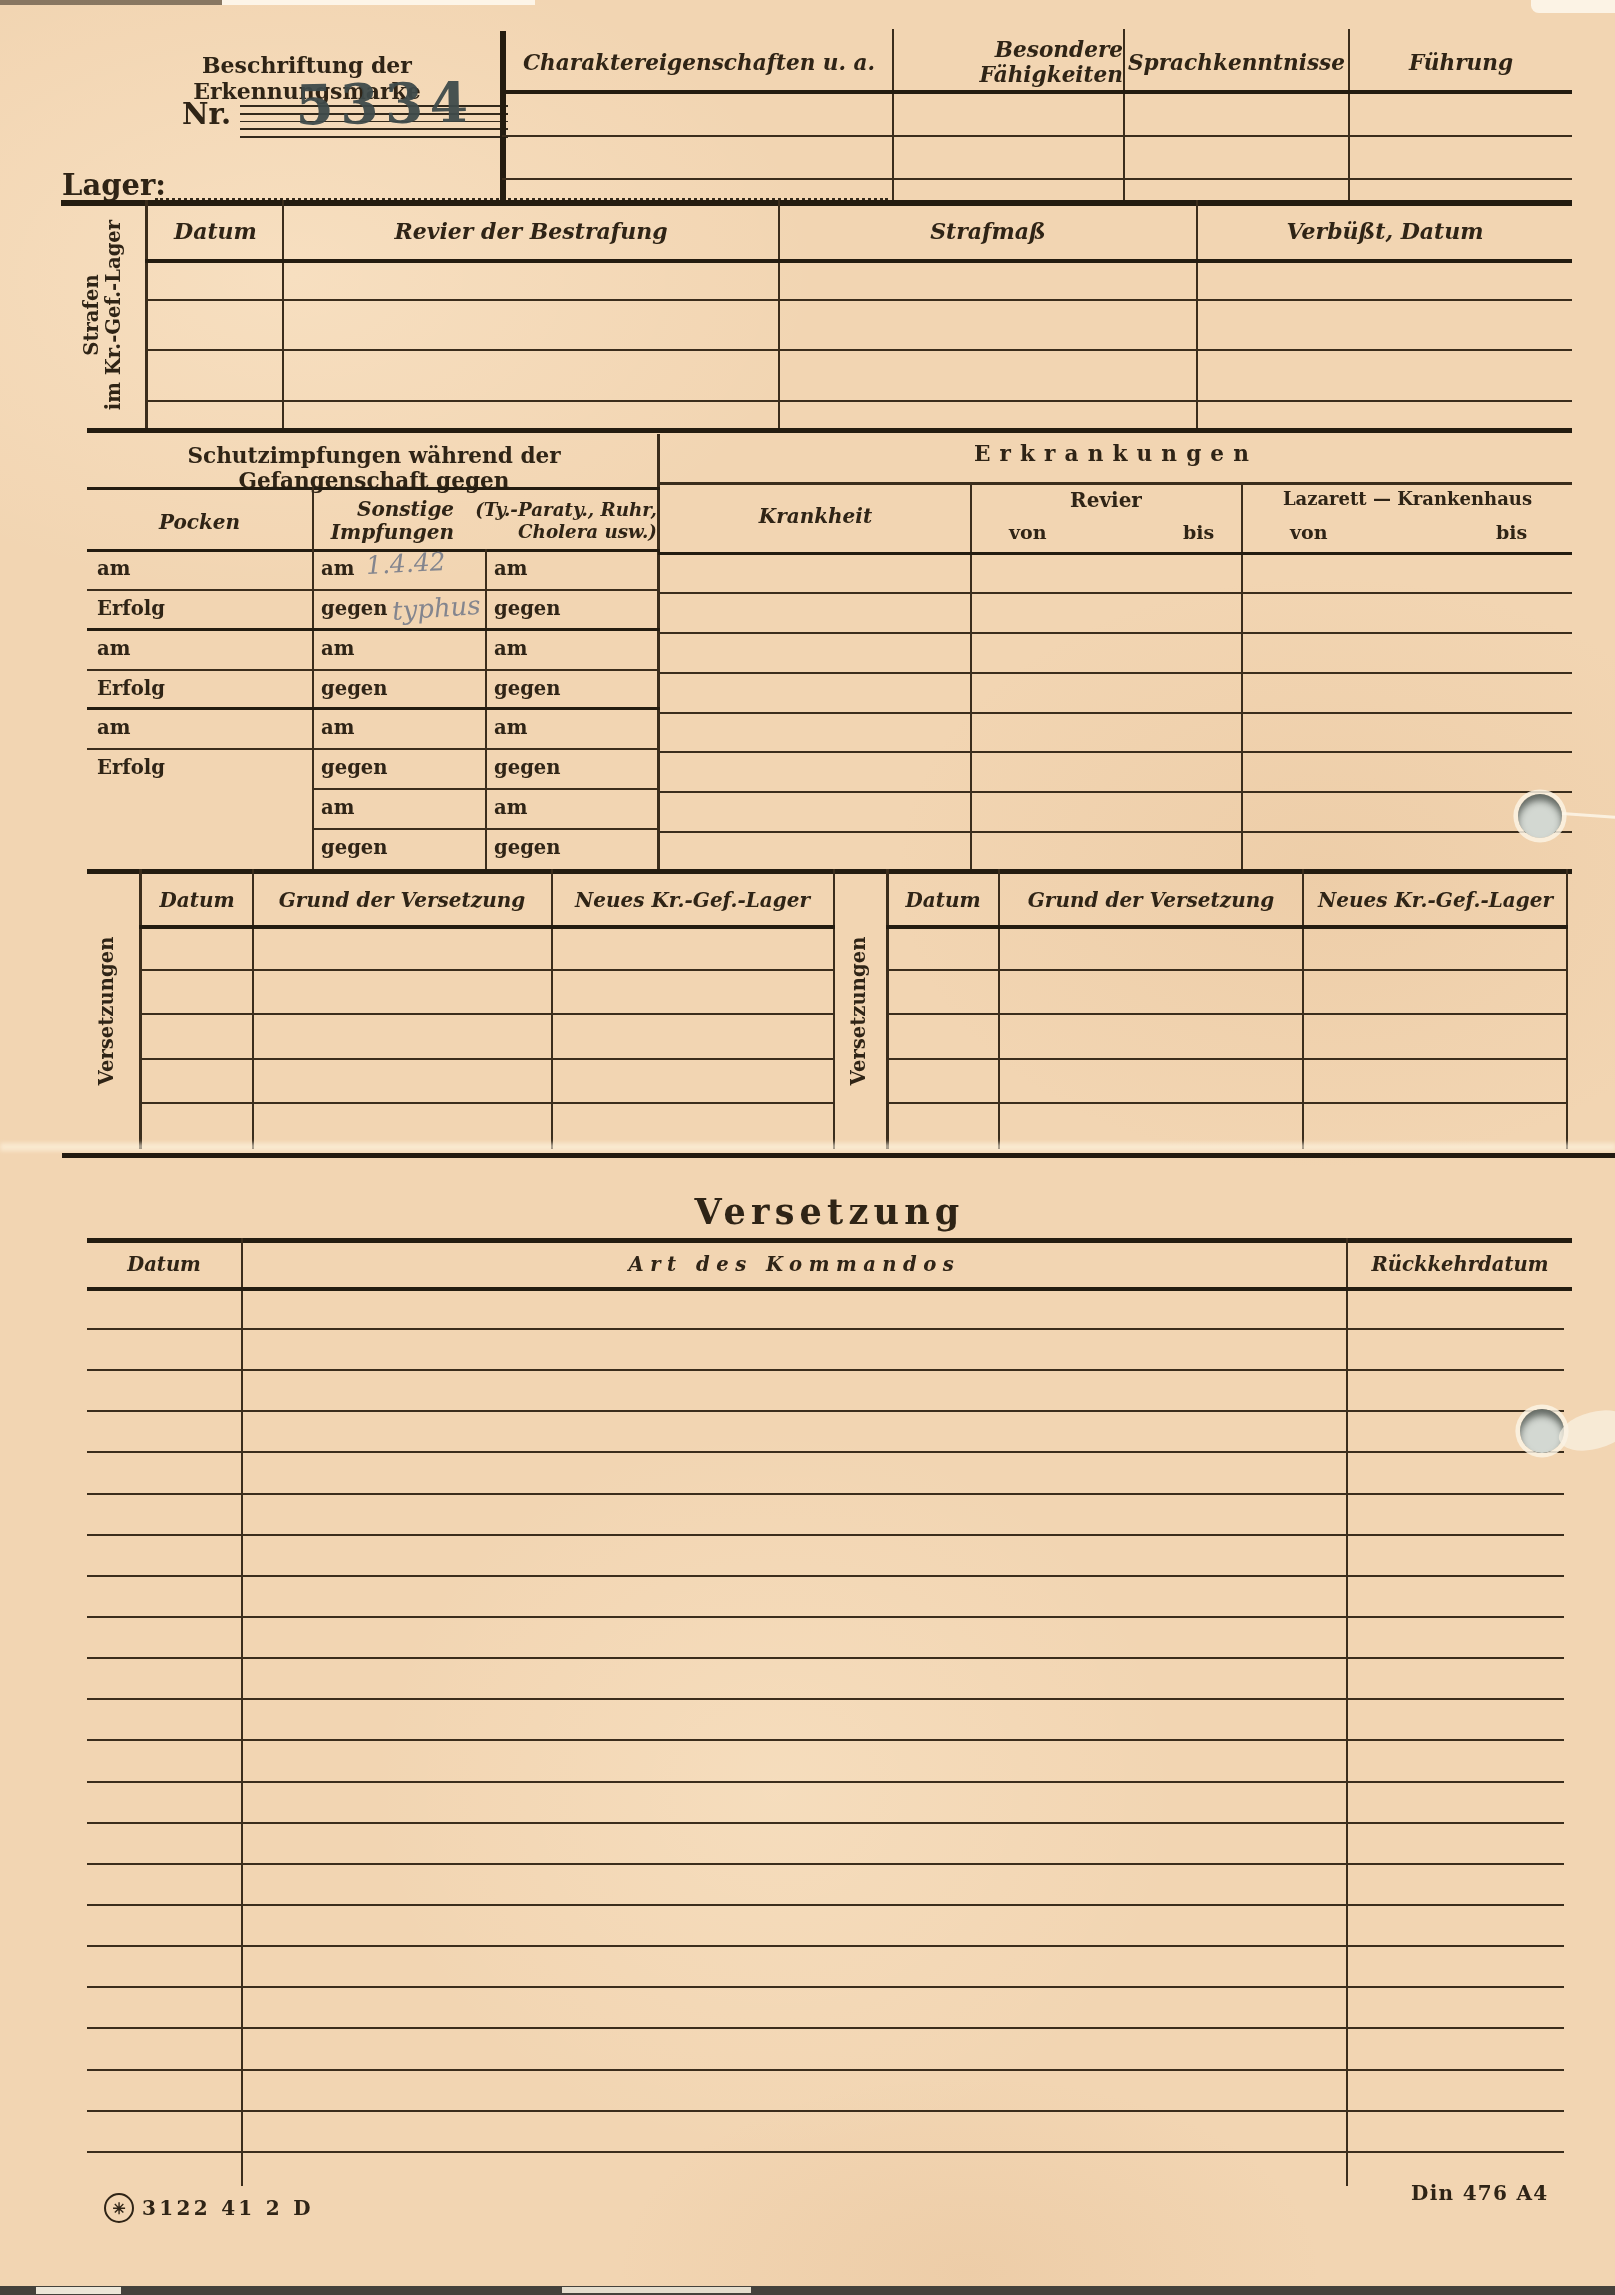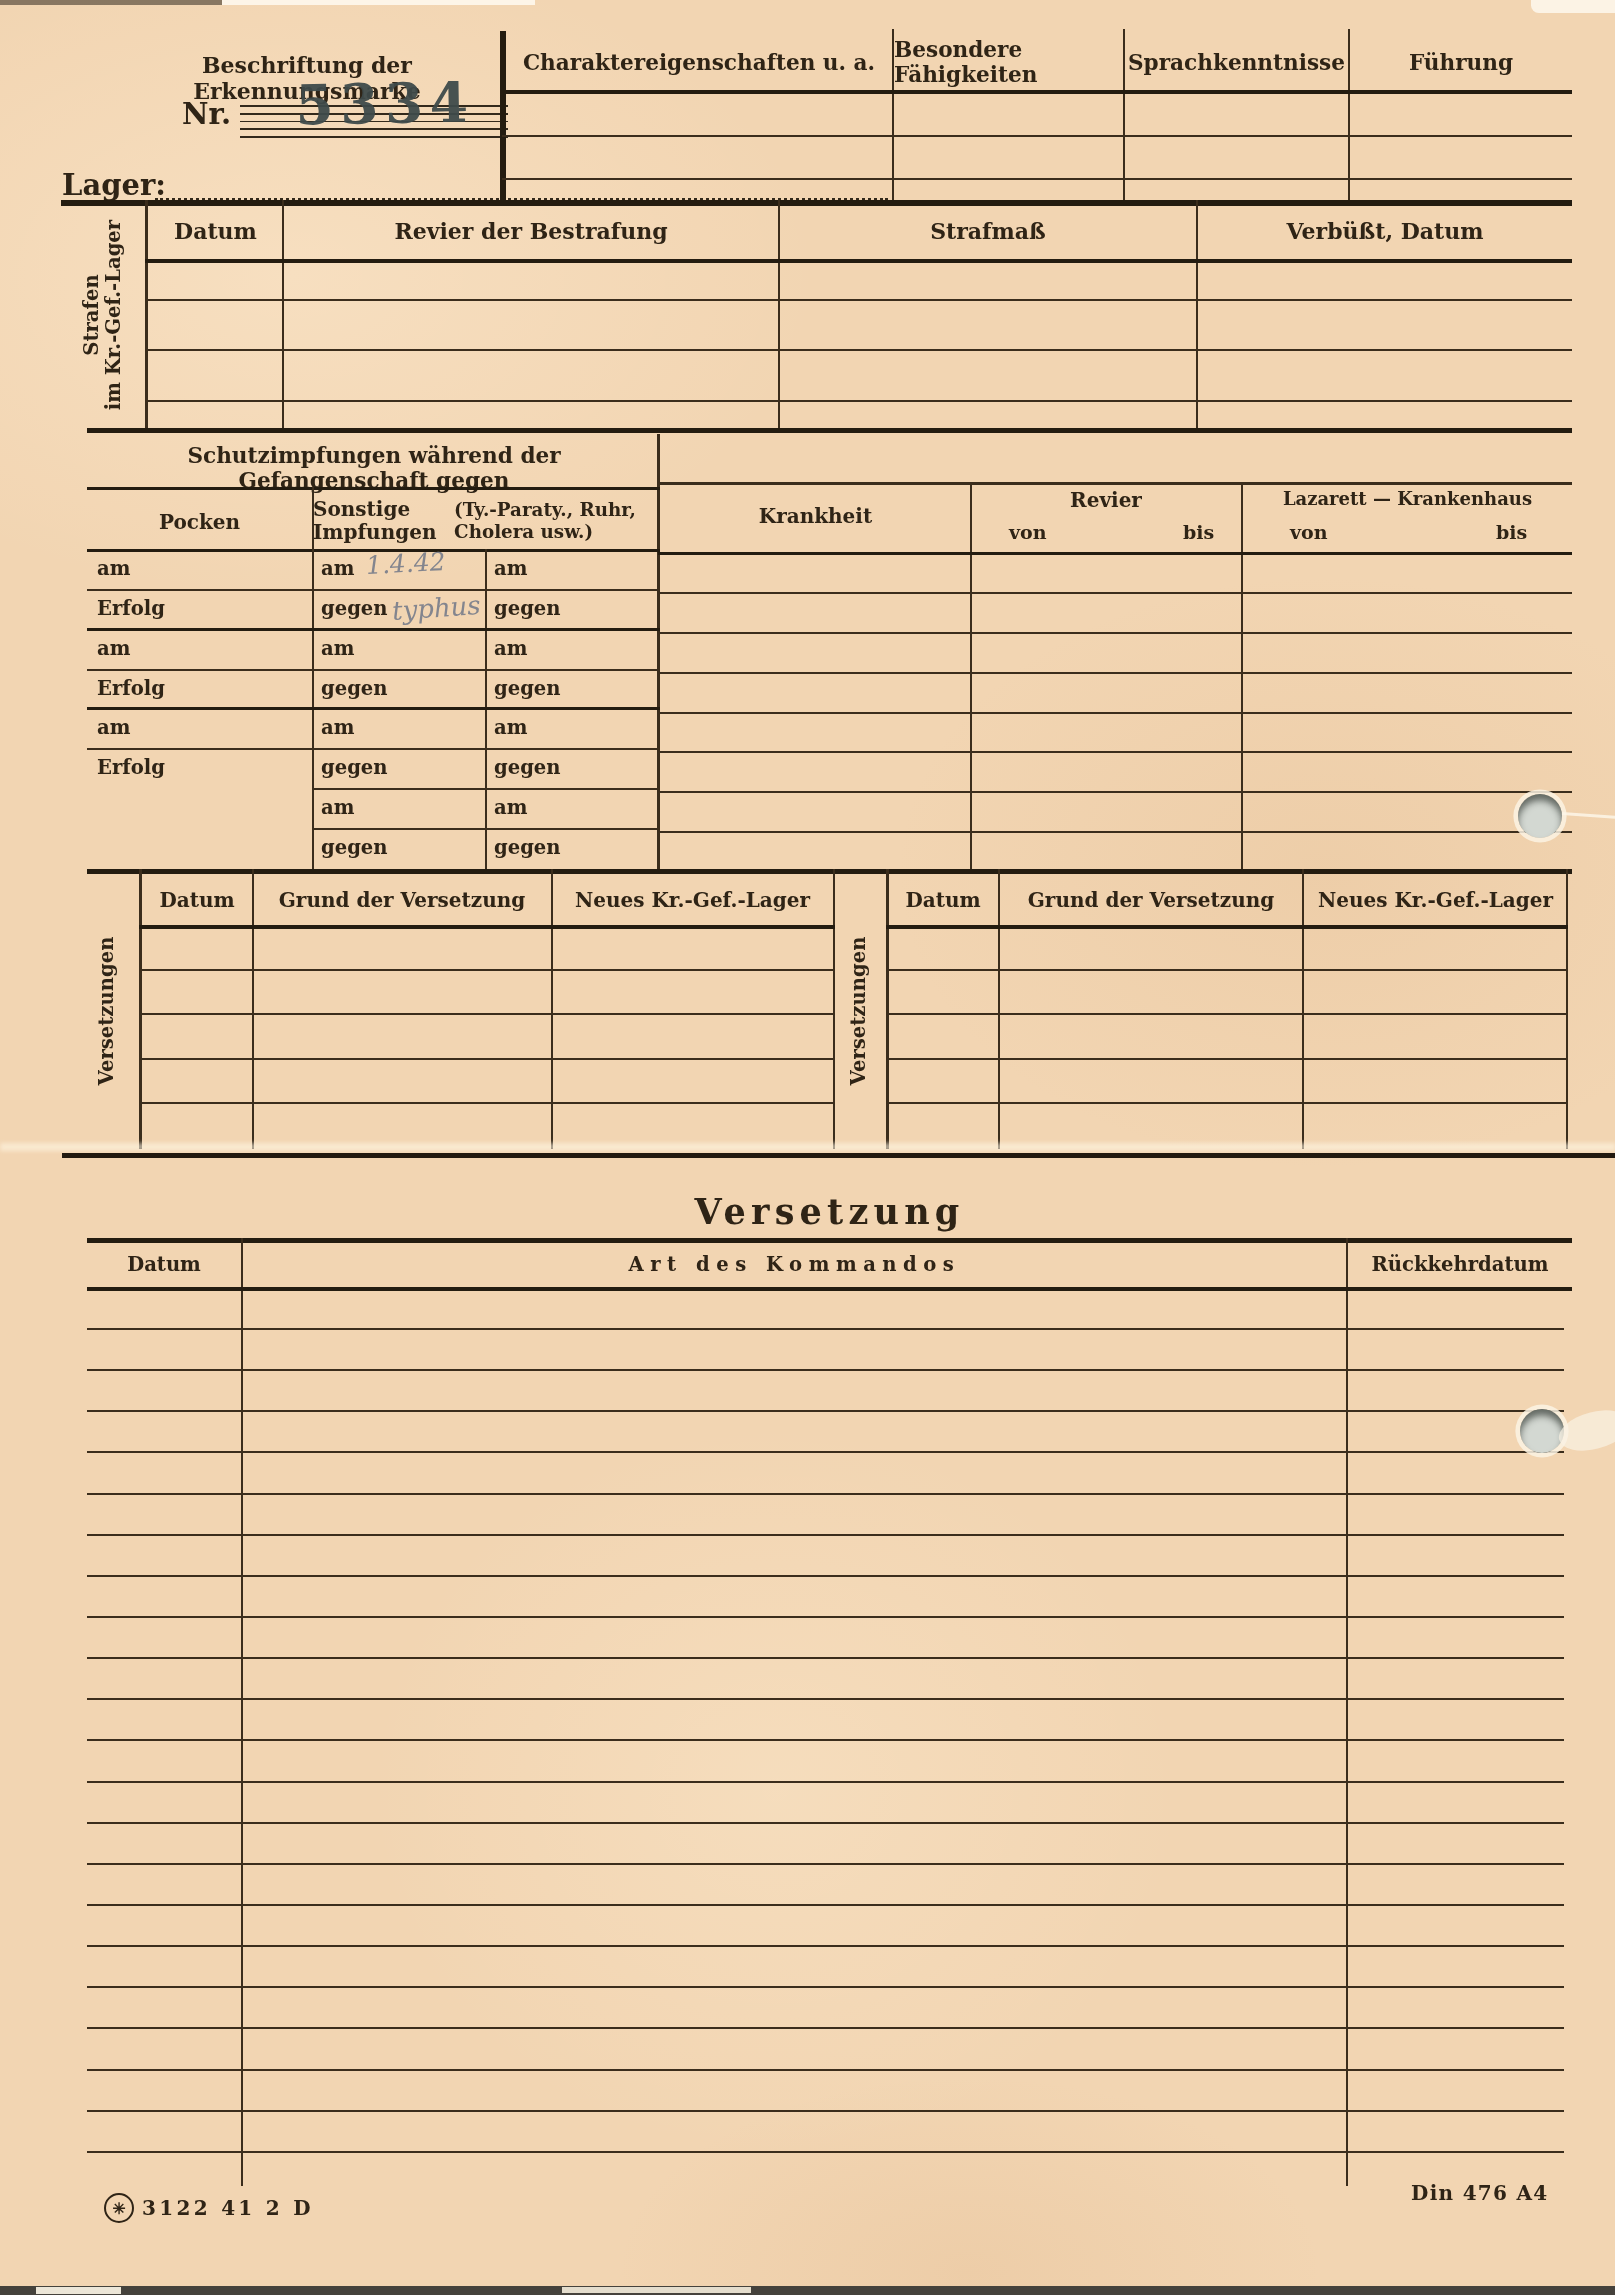--- a/index.html
+++ b/index.html
@@ -12,21 +12,21 @@
       radial-gradient(653px 588px at 48% 78%, rgba(255,241,216,.28), transparent 62%),
       radial-gradient(588px 327px at 60% 99%, rgba(210,160,110,.15), transparent 60%),
       #f2d5b2;
   }
   .t { position:absolute; white-space:nowrap; }
   .c { text-align:center; white-space:normal; }
   .b { font-weight:700; }
   .vl, .hl { position:absolute; background:#3b2d1c; }
   .thick { background:#241c10; }
   .cell { position:absolute; display:flex; align-items:center; justify-content:center;
-          text-align:left; font-weight:700; line-height:1.15; }
+          text-align:right; font-weight:700; line-height:1.15;font-style:italic; }
   .rot { position:absolute; transform:translate(-50%,-50%) rotate(-90deg);
          text-align:center; font-weight:700; }
   .hand { position:absolute; color:#83858e; font-style:italic; white-space:nowrap; }
   .rline { position:absolute; left:0; right:0; background:#3b2d1c; }
   .lines-box { position:absolute; }
   .hole { position:absolute; width:44px; height:44px; border-radius:50%;
           background:radial-gradient(circle at 50% 62%, #d3d8d2 0 55%, #b7bfb8 100%);
           box-shadow: inset 0 6.5px 7.8px rgba(20,25,20,.55), 0 0 0 4.6px rgba(252,243,227,.85); }
   .stamp { color:#3e4a4a; font-weight:700; letter-spacing:6.5px; opacity:.94; }
   .mark-circle { position:absolute; width:26px; height:26px; border:2.6px solid #2f2416;
@@ -125,20 +125,21 @@
   <div class="t b" style="left:494px;top:637px;font-size:19.6px;">am</div>
   <div class="t b" style="left:494px;top:677px;font-size:19.6px;">gegen</div>
   <div class="t b" style="left:494px;top:716px;font-size:19.6px;">am</div>
   <div class="t b" style="left:494px;top:756px;font-size:19.6px;">gegen</div>
   <div class="t b" style="left:494px;top:796px;font-size:19.6px;">am</div>
   <div class="t b" style="left:494px;top:836px;font-size:19.6px;">gegen</div>
 
   <div class="hand" style="left:366px;top:549px;font-size:25px;transform:rotate(-3deg);">1.4.42</div>
   <div class="hand" style="left:392px;top:593px;font-size:26px;transform:rotate(-4deg);">typhus</div>
 
+  <div class="t b c" style="left:660px;top:441px;width:912px;font-size:21.6px;letter-spacing:9.1px;">Erkrankungen</div>
   <div class="hl" style="left:658px;top:482px;width:914px;height:2.6px;"></div>
   <div class="vl" style="left:970px;top:482px;width:2px;height:388px;"></div>
   <div class="vl" style="left:1241px;top:482px;width:2px;height:388px;"></div>
   <div class="cell" style="left:660px;top:482px;width:311px;height:68px;font-size:20px;">Krankheit</div>
   <div class="t b c" style="left:972px;top:488px;width:268px;font-size:20px;">Revier</div>
   <div class="t b" style="left:1009px;top:521px;font-size:19px;">von</div>
   <div class="t b" style="left:1183px;top:521px;font-size:19px;">bis</div>
   <div class="t b c" style="left:1243px;top:488px;width:329px;font-size:18px;">Lazarett — Krankenhaus</div>
   <div class="t b" style="left:1290px;top:521px;font-size:19px;">von</div>
   <div class="t b" style="left:1496px;top:521px;font-size:19px;">bis</div>

